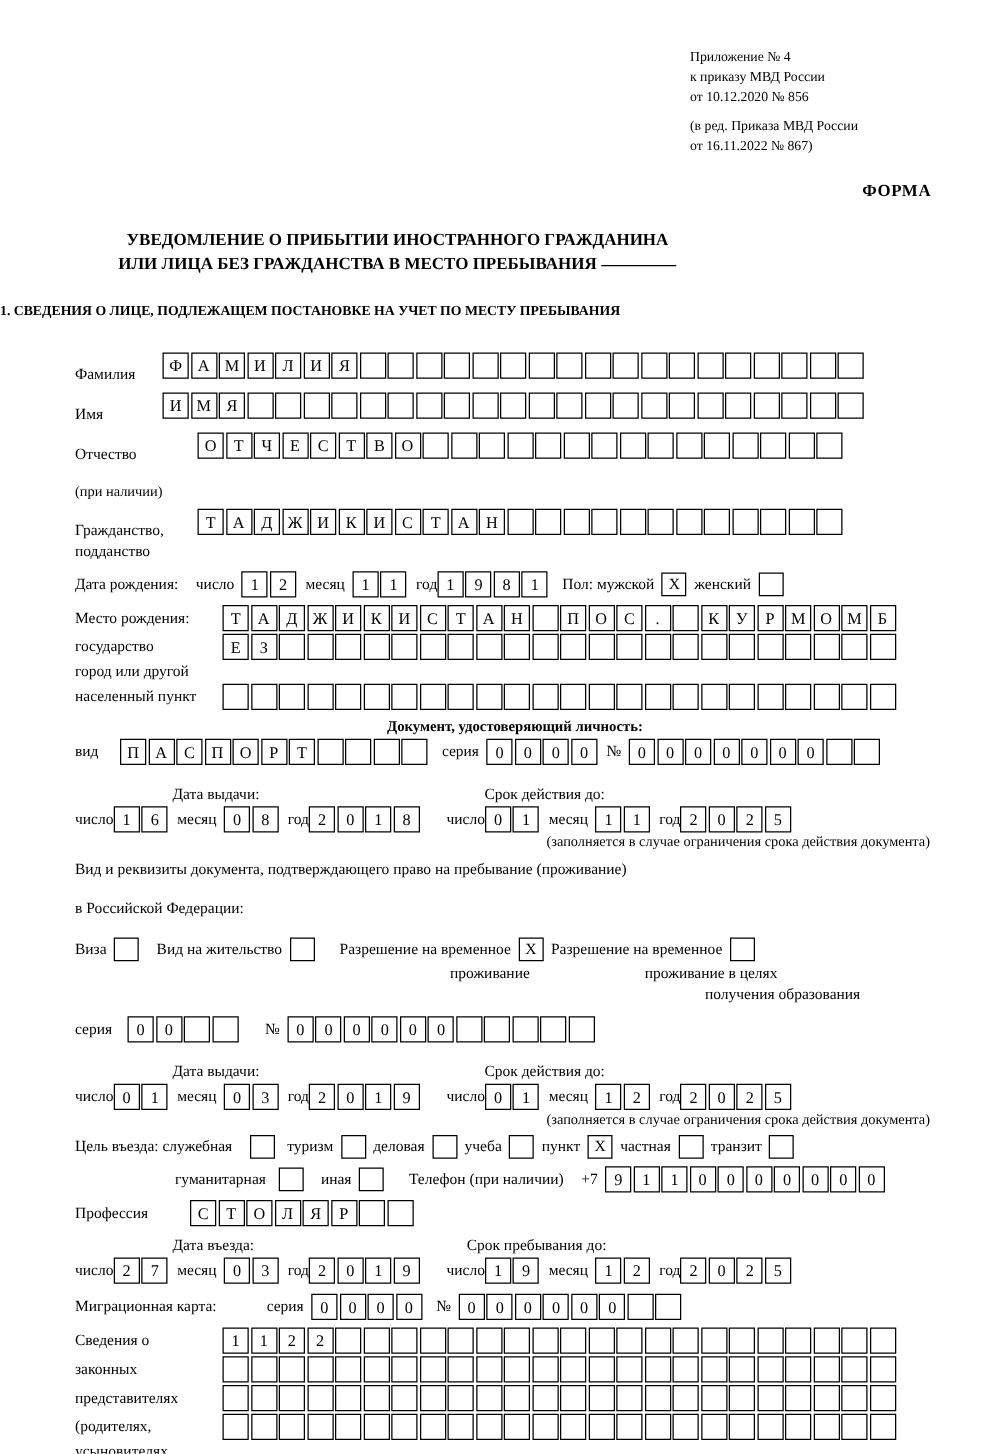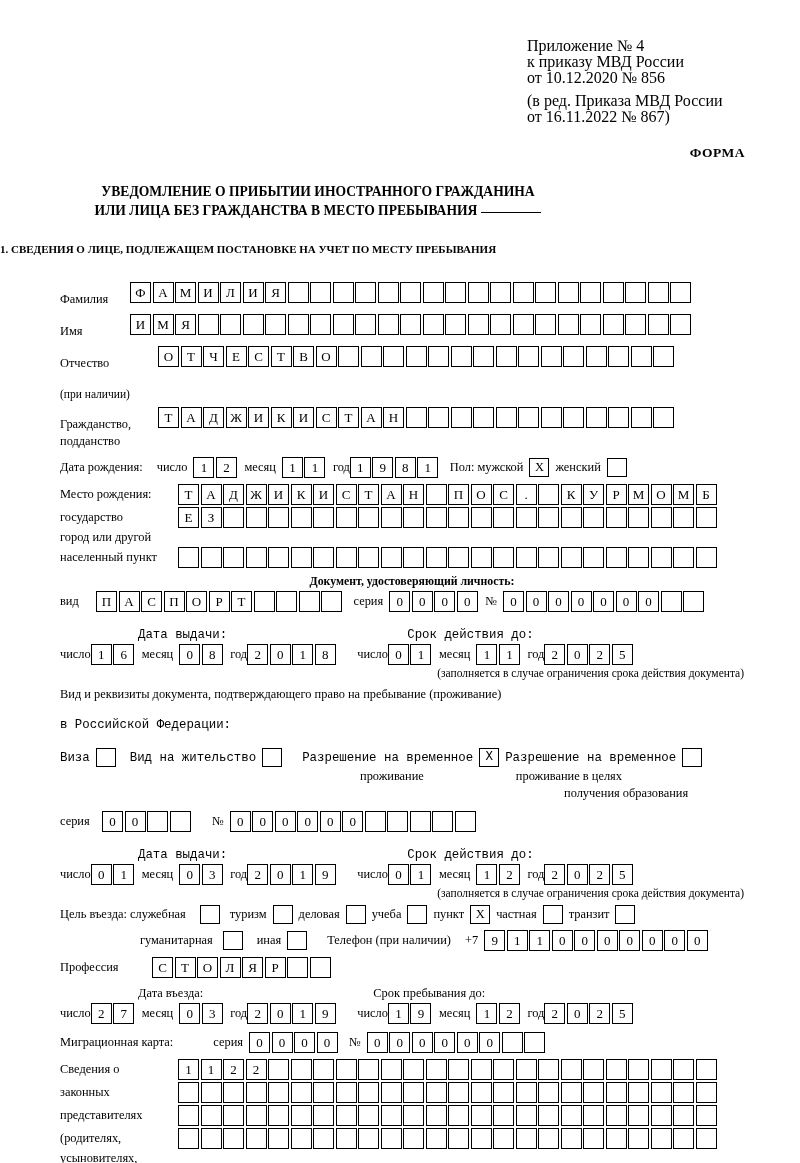--- a/index.html
+++ b/index.html
@@ -18,23 +18,23 @@
   .page {
     position: relative;
     width: 800px;
     height: 1163px;
     padding: 0;
     box-sizing: border-box;
   }
   .hdr {
     position: absolute;
     top: 38px;
-    right: 63px;
+    right: 38px;
     text-align: left;
-    font-size: 16px;
+    font-size: 11px;
     line-height: 16px;
     width: 210px;
   }
   .hdr .gap { height: 7px; }
   .forma {
     position: absolute;
     top: 145px;
     right: 55px;
     font-size: 13.5px;
     font-weight: bold;
@@ -113,21 +113,21 @@
     vertical-align: middle;
   }
   .spacer6 { width: 6px; }
   .spacer10 { width: 10px; }
   .spacer14 { width: 14px; }
   .spacer20 { width: 20px; }
   .sub {
     font-size: 11.5px;
   }
   .bold { font-weight: bold; }
-  .mt4 { margin-top: 16px; font-family: Liberation Mono, monospace; }
+  .mt4 { margin-top: 16px; }
   .mt6 { margin-top: 6px; }
   .mt8 { margin-top: 8px; }
   .mt10 { margin-top: 10px; }
 </style>
 </head>
 <body>
 
 <div class="page">
 
   <div class="hdr">

